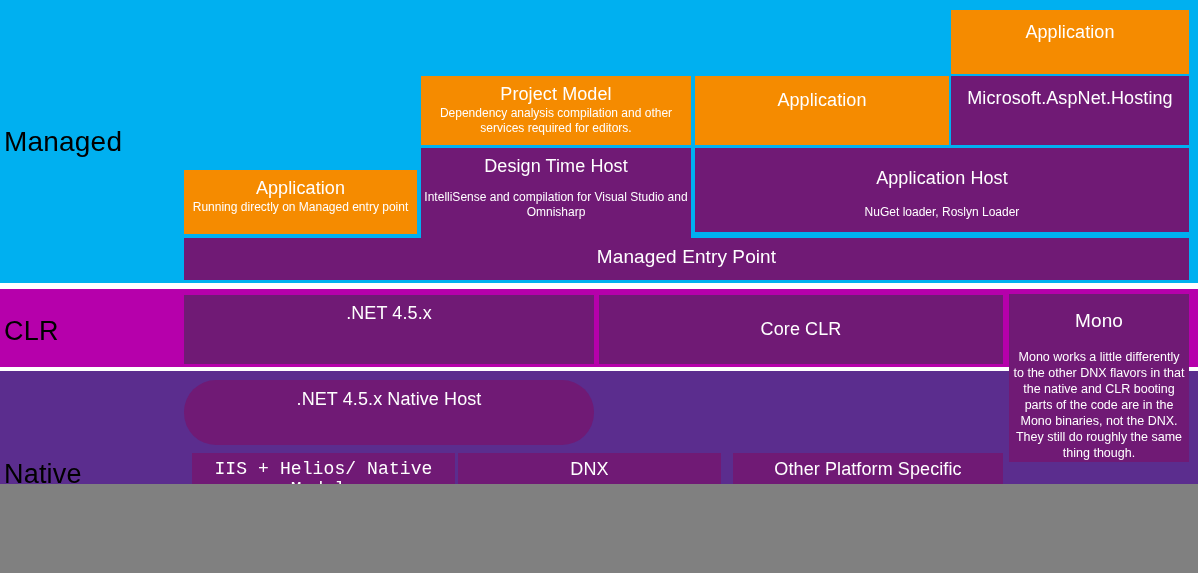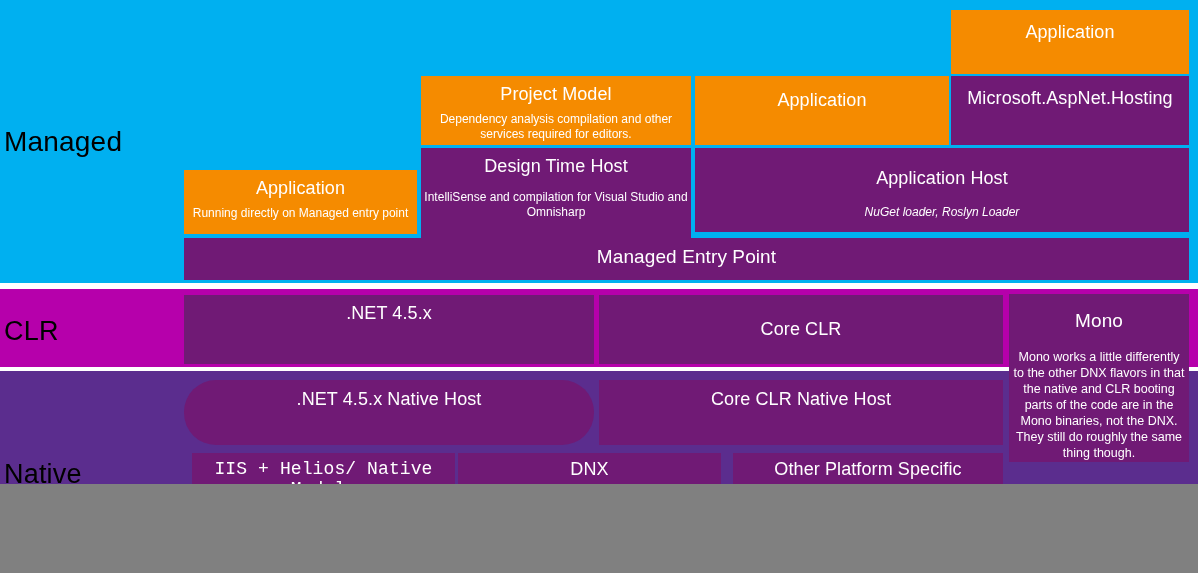--- a/index.html
+++ b/index.html
@@ -68,36 +68,36 @@
     display: block;
     font-size: 18px;
     font-weight: 400;
     letter-spacing: .1px;
   }
   .box .sub {
     display: block;
     font-size: 12px;
     font-weight: 400;
     line-height: 1.22;
-    margin-top: 8px;
+    margin-top: 2px;
   }
   .blue   { background: #701a75; }
   .orange { background: #f58b00; }
 
   
   .b-app-top       { left: 951px; top: 10px;  width: 238px; height: 64px; padding-top: 12px; }
   .b-project-model { left: 421px; top: 76px;  width: 270px; height: 69px; padding-top: 8px; }
   .b-app-mid       { left: 695px; top: 76px;  width: 254px; height: 69px; padding-top: 14px; }
   .b-aspnet-host   { left: 951px; top: 76px;  width: 238px; height: 69px; padding-top: 12px; }
   .b-app-left      { left: 184px; top: 170px; width: 233px; height: 64px; padding-top: 8px; }
   .b-design-host   { left: 421px; top: 148px; width: 270px; height: 110px; padding-top: 8px; }
   .b-app-host      { left: 695px; top: 148px; width: 494px; height: 84px; padding-top: 20px; }
   .b-entry-point   { left: 184px; top: 238px; width: 1005px; height: 42px; padding-top: 8px; }
   .b-entry-point .title { font-size: 19px; text-align: center; }
-  .b-app-host .sub { margin-top: 17px; font-style: italic; }
+  .b-app-host .sub { margin-top: 17px; }
   .b-design-host .sub { margin-top: 14px; }
 
   
   .b-net45  { left: 184px; top: 295px; width: 410px; height: 69px; padding-top: 8px; }
   .b-coreclr{ left: 599px; top: 295px; width: 404px; height: 69px; padding-top: 24px; }
   .b-mono   { left: 1009px; top: 294px; width: 180px; height: 168px; padding-top: 16px; }
   .b-mono .title { font-size: 19px; }
   .b-mono .sub { font-size: 12.5px; line-height: 1.28; margin-top: 18px; padding: 0 3px; }
 
   
@@ -172,23 +172,20 @@
     <span class="title">Core CLR</span>
   </div>
 
   <div class="band band-native"></div>
   <div class="band-label native">Native</div>
 
   <div class="box blue b-net45-native">
     <span class="title">.NET 4.5.x  Native Host</span>
   </div>
 
-  <div class="box blue b-coreclr-native">
-    <span class="title">Core CLR Native Host</span>
-  </div>
 
   <div class="box blue b-iis">
     <span class="title">IIS + Helios/ Native Module</span>
   </div>
 
   <div class="box blue b-dnx">
     <span class="title">DNX</span>
   </div>
 
   <div class="box blue b-other">

